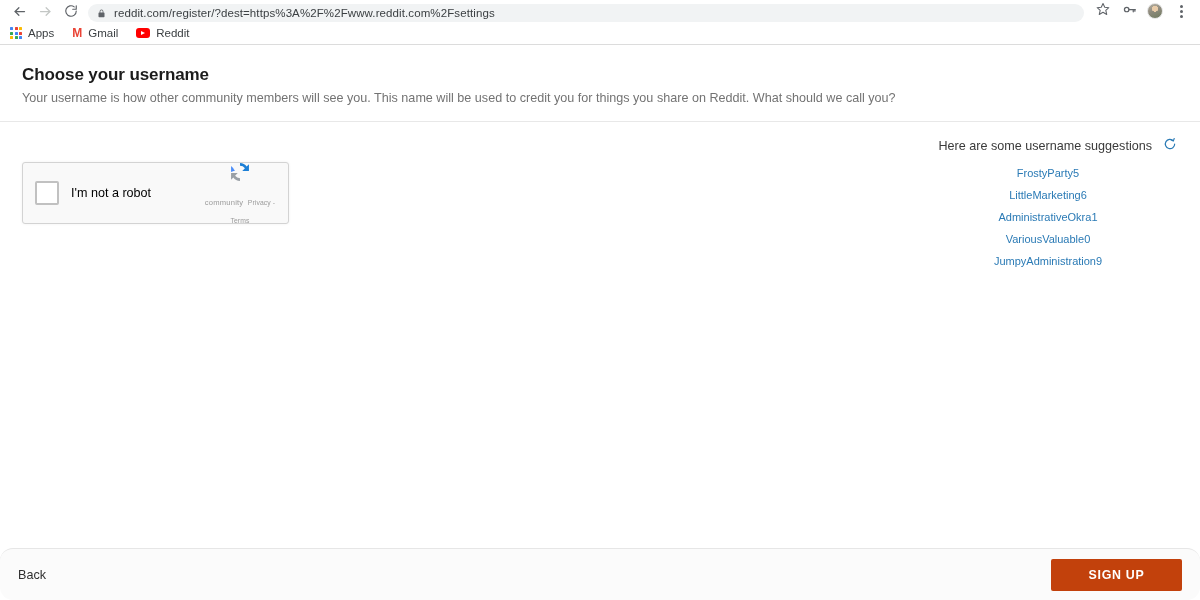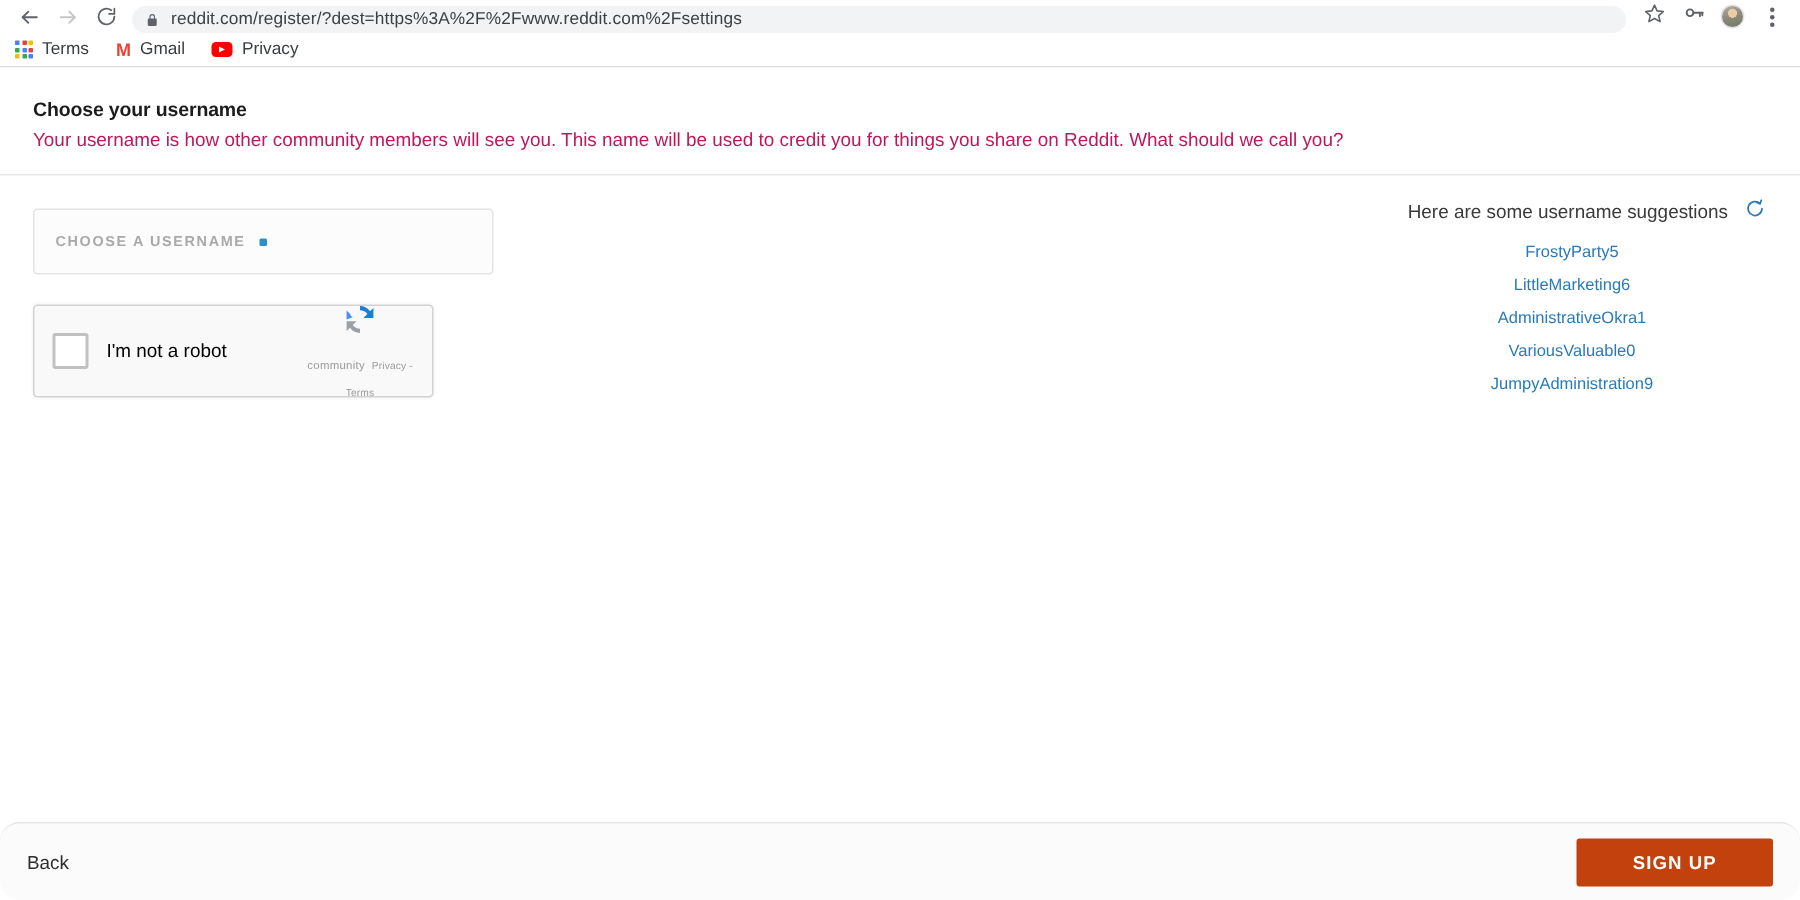--- a/index.html
+++ b/index.html
@@ -110,29 +110,29 @@
     position: relative;
     background: #ffffff;
     display: flex;
     flex-direction: column;
   }
   .page-header {
     padding: 20px 22px 14px 22px;
     border-bottom: 1px solid #e8e8e8;
   }
   .page-title {
-    font-size: 13px;
+    font-size: 17px;
     font-weight: bold;
     color: #1c1c1c;
     letter-spacing: -0.1px;
     margin-bottom: 5px;
   }
   .page-subtitle {
     font-size: 12.6px;
-    color: #be185d;
+    color: #737373;
     line-height: 1.35;
   }
 
   .page-body {
     flex: 1 1 auto;
     display: flex;
     padding: 22px 22px 0 22px;
     position: relative;
   }
   .form-col { width: 310px; flex: 0 0 auto; }
@@ -329,52 +329,48 @@
         <i style="background:#4285f4"></i>
           <i style="background:#ea4335"></i>
           <i style="background:#fbbc05"></i>
         <i style="background:#34a853"></i>
           <i style="background:#4285f4"></i>
           <i style="background:#ea4335"></i>
         <i style="background:#fbbc05"></i>
           <i style="background:#34a853"></i>
           <i style="background:#4285f4"></i>
       </span>
-      <span class="bm-label">Terms</span>
+      <span class="bm-label">Apps</span>
     </div>
 
     <div class="bm-item">
       <span class="gmail-m">M</span>
       <span class="bm-label">Gmail</span>
     </div>
 
     <div class="bm-item">
       <span class="yt-badge">
           <i></i>
         </span>
-      <span class="bm-label">Privacy</span>
+      <span class="bm-label">Reddit</span>
     </div>
   </div>
 </div>
 
 <div class="page">
 
   <div class="page-header">
     <div class="page-title">Choose your username</div>
     <div class="page-subtitle">Your username is how other community members will see you. This name will be used to credit you for things you share on Reddit. What should we call you?</div>
   </div>
 
   <div class="page-body">
 
     <div class="form-col">
 
-      <div class="field">
-        <span class="field-label">CHOOSE A USERNAME</span>
-        <span class="req-dot"></span>
-      </div>
 
 
       <div class="recaptcha">
         <span class="rc-checkbox"></span>
         <span class="rc-label">I'm not a robot</span>
         <span class="rc-brand">
           <span class="rc-logo">
             <svg width="26" height="26" viewBox="0 0 48 48">
               <path fill="#1c7fd6" d="M24 7.5c5.1 0 9.6 2.5 12.3 6.4l4.2-4.2V22H28.2l4.9-4.9A11.6 11.6 0 0 0 24 12.6V7.5z"></path>
               <path fill="#9aa0a6" d="M24 40.5c-5.1 0-9.6-2.5-12.3-6.4L7.5 38.3V26h12.3l-4.9 4.9A11.6 11.6 0 0 0 24 35.4v5.1z"></path>

